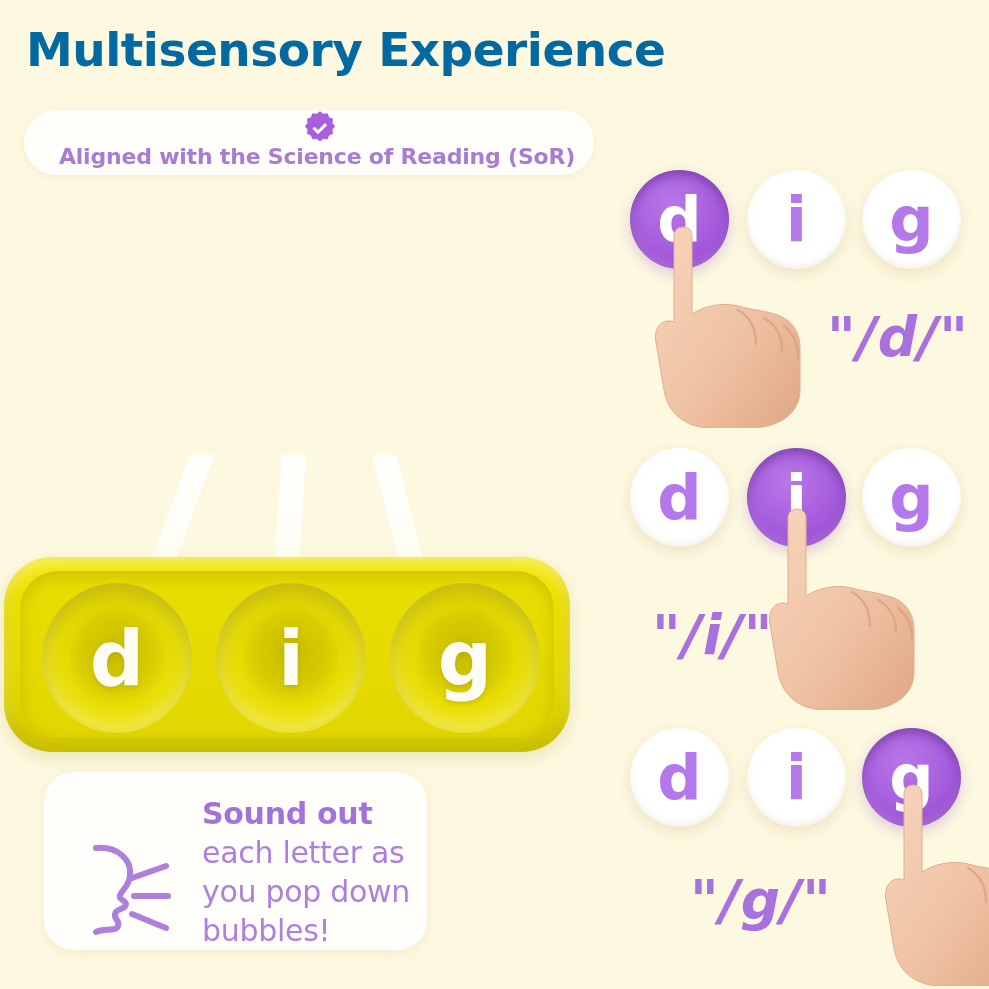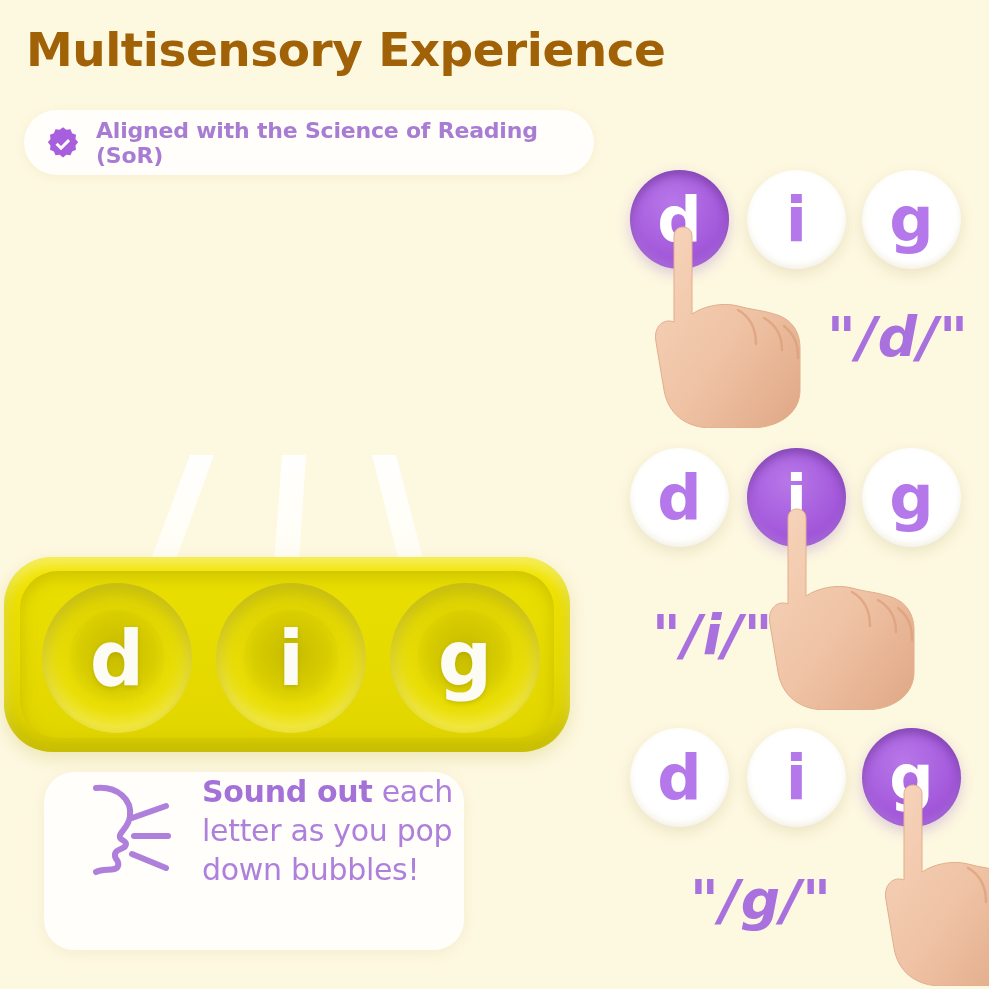--- a/index.html
+++ b/index.html
@@ -8,31 +8,32 @@
     background:#FDF8E0;
     font-family:"Liberation Sans", sans-serif;
     position:relative;
   }
   #stage{position:absolute;inset:0;width:989px;height:989px;}
 
   
   .title{
     position:absolute;left:26px;top:22px;
     font-size:47px;font-weight:bold;letter-spacing:-0.5px;
-    color:#a16207;
+    color:#0369a1;
     font-family:"DejaVu Sans", sans-serif;
     white-space:nowrap;
   }
 
   
   .sor-pill{
     position:absolute;left:24px;top:110px;width:570px;height:65px;
     background:#FFFEFA;border-radius:34px;
     display:flex;align-items:center;
     box-shadow:0 2px 10px rgba(210,200,150,.18);
+    flex-direction:column;
   }
   .sor-badge{
     position:relative;width:34px;height:34px;margin-left:22px;flex:0 0 auto;
   }
   .sor-badge svg{display:block;width:34px;height:34px;}
   .sor-text{
     margin-left:16px;font-size:22px;color:#A97CD4;font-weight:600;
     font-family:"DejaVu Sans", sans-serif;letter-spacing:-0.2px;
   }
 
@@ -84,24 +85,24 @@
   .bubble-letter{
     position:absolute;left:0;top:0;width:100%;height:100%;
     display:flex;align-items:center;justify-content:center;
     font-family:"DejaVu Sans", sans-serif;font-size:76px;font-weight:bold;
     color:#FCFCF4;z-index:3;
     text-shadow:0 2px 4px rgba(150,140,0,.35);
   }
 
   
   .sound-card{
-    position:absolute;left:44px;top:772px;width:420px;height:178px;
+    position:absolute;left:44px;top:772px;width:383px;height:178px;
     background:#FFFEFB;border-radius:30px;
     box-shadow:0 3px 14px rgba(205,196,150,.20);
-    display:flex;align-items:flex-start;
+    display:flex;align-items:flex-end;
   }
   .sound-icon{margin-left:26px;flex:0 0 auto;}
   .sound-icon svg{display:block;}
   .sound-text{
     margin-left:14px;font-family:"DejaVu Sans", sans-serif;
     font-size:30px;line-height:1.30;color:#AE80DC;font-weight:500;
     letter-spacing:-0.3px;
   }
   .sound-text b{font-weight:bold;color:#A471D8;}
 

